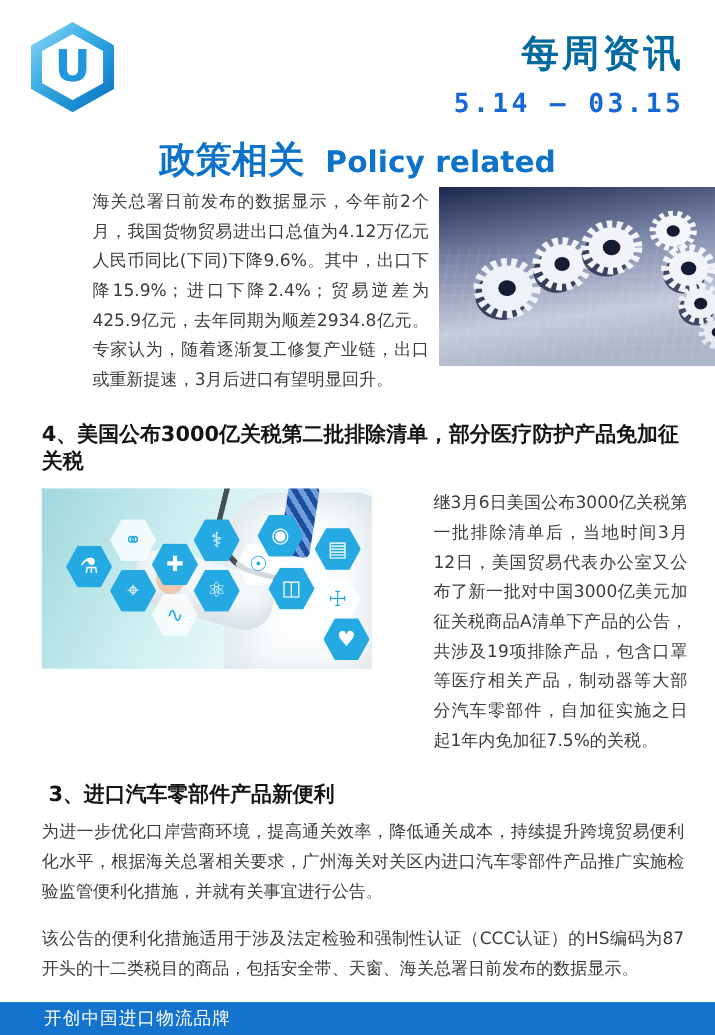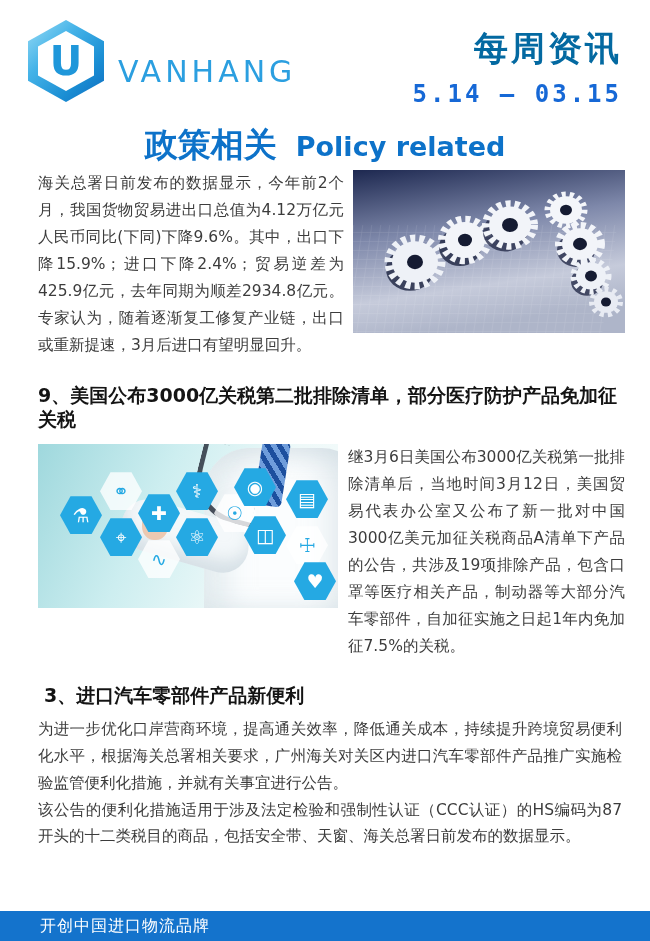--- a/index.html
+++ b/index.html
@@ -25,32 +25,32 @@
   
   .section-title{margin:16px 38px 0 38px;line-height:1;text-align:center;}
   .section-title .zh{font-size:33px;font-weight:bold;color:#0d72c9;}
   .section-title .en{font-size:27px;font-weight:600;color:#0d72c9;margin-left:14px;}
 
   
   .art-heading{font-size:19px;font-weight:bold;color:#141414;margin:0 30px 0 38px;line-height:1.3;}
   .h1{margin-top:22px;}
   .h2{margin-top:24px;}
   .h3{margin-top:23px;margin-left:44px;}
-  .body-text{font-size:15.5px;color:#3c3c3c;line-height:1.74;text-align:justify;}
+  .body-text{font-size:15.5px;color:#3c3c3c;line-height:1.74;text-align:justify;margin-left:46px;}
 
   .row1{display:flex;gap:9px;margin:9px 25px 0 38px;}
   .row1 .col-text{width:306px;flex-shrink:0;}
   .gear-img{width:272px;height:163px;flex-shrink:0;display:block;}
 
   .row2{display:flex;gap:10px;margin:12px 25px 0 38px;}
   .med-img{width:300px;height:164px;flex-shrink:0;position:relative;overflow:hidden;
     background:linear-gradient(115deg,#9fd8dd 0%,#cdeef0 38%,#eef9f9 70%,#f7fcfc 100%);}
   .row2 .col-text{width:277px;}
 
-  .p3{margin:8px 28px 0 38px;}
+  .p3{margin:8px 28px 17px 38px;}
   .p3b{margin:0 28px 0 38px;}
 
   
   .doctor-coat{position:absolute;right:-24px;top:4px;width:158px;height:170px;background:#fbfdfe;
     border-radius:46px 40px 0 0;box-shadow:inset -26px 0 34px rgba(188,204,214,.55),inset 24px 0 26px rgba(210,224,230,.5);}
   .tie{position:absolute;right:52px;top:-4px;width:28px;height:66px;border-radius:5px;transform:rotate(9deg);
     background:repeating-linear-gradient(50deg,#1d4f9e 0 5px,#6f9ddb 5px 10px);}
   .steth{position:absolute;right:78px;top:2px;width:60px;height:70px;border:5px solid #2b3340;border-top:none;
     border-right:none;border-radius:0 0 0 46px;transform:rotate(14deg);opacity:.85;}
   .sleeve{position:absolute;right:88px;top:66px;width:130px;height:52px;background:#f4f8fa;border-radius:26px;
@@ -68,21 +68,20 @@
 </head>
 <body>
 
 <div class="page">
 
   <div class="header">
     <div class="logo-wrap">
       <div class="logo-cube">
         <span class="logo-u">U</span>
       </div>
-      <div class="brand-text">VANHANG</div>
     </div>
     <div class="issue">
       <div class="issue-title">每周资讯</div>
       <div class="issue-dates">5.14 — 03.15</div>
     </div>
   </div>
 
   <div class="section-title">
     <span class="zh">政策相关</span>
     <span class="en">Policy related</span>
@@ -140,21 +139,21 @@
           <circle r="6" fill="#151b32"></circle>
       </g>
       <g transform="translate(253,132) scale(1,0.9)">
         <circle r="14" fill="none" stroke="#e8ebf3" stroke-width="6" stroke-dasharray="4 4"></circle>
         <circle r="12" fill="#e8ebf3"></circle>
           <circle r="5" fill="#151b32"></circle>
       </g>
     </svg>
   </div>
 
-  <div class="art-heading h2">9、美国公布3000亿关税第二批排除清单，部分医疗防护产品免加征关税</div>
+  <div class="art-heading h2">4、美国公布3000亿关税第二批排除清单，部分医疗防护产品免加征关税</div>
   <div class="row2">
     <div class="med-img">
       <div class="doctor-coat"></div>
       <div class="tie"></div>
       <div class="steth"></div>
       <div class="sleeve"></div>
       <div class="hand"></div>
       <span class="hex" style="left:22px;top:52px;">⚗</span>
       <span class="hex light" style="left:62px;top:28px;">⚭</span>
       <span class="hex" style="left:62px;top:74px;">⌖</span>

